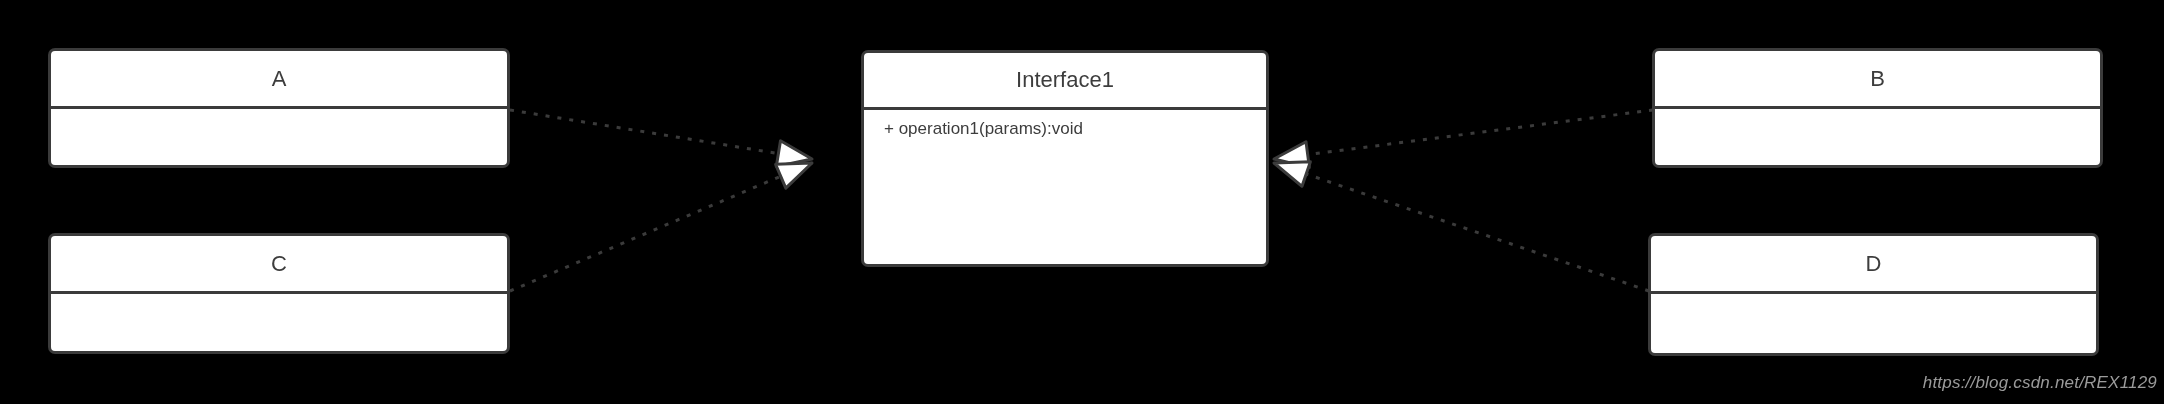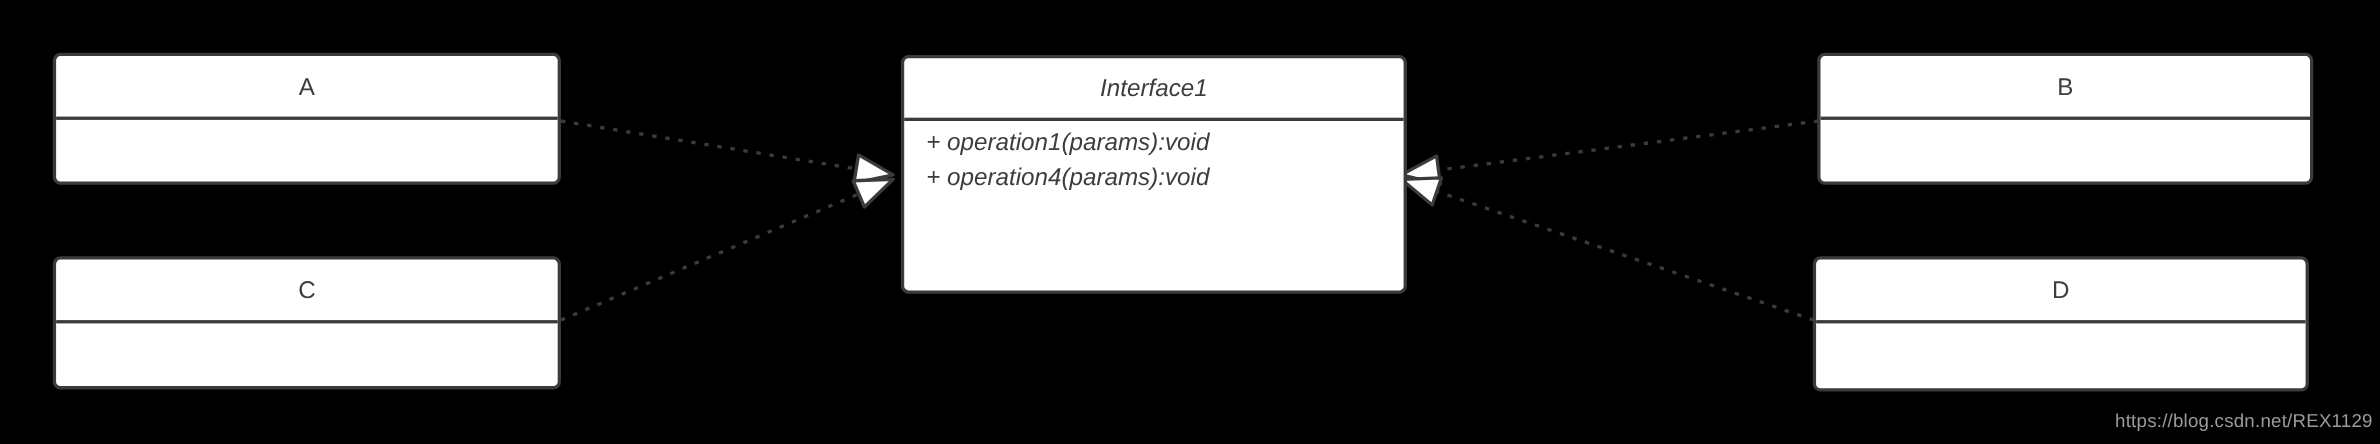--- a/index.html
+++ b/index.html
@@ -45,38 +45,39 @@
   .box-body {
     flex: 1 1 auto;
   }
   .box-a { left: 48px;   top: 48px;  width: 462px; height: 120px; }
   .box-b { left: 1652px; top: 48px;  width: 451px; height: 120px; }
   .box-c { left: 48px;   top: 233px; width: 462px; height: 121px; }
   .box-d { left: 1648px; top: 233px; width: 451px; height: 123px; }
   .box-a .box-title, .box-b .box-title { height: 58px; }
   .box-c .box-title, .box-d .box-title { height: 58px; }
 
-  .box-interface { left: 819px; top: 50px; width: 460px; height: 217px; font-style: italic; }
+  .box-interface { left: 861px; top: 50px; width: 408px; height: 217px; }
   .box-interface .box-title { height: 57px; }
   .operations {
     flex: 1 1 auto;
     overflow: hidden;
     padding: 3px 8px 0 20px;
-    font-size: 22px;
+    font-size: 17px;
     line-height: 31.5px;
     color: #3d3d3d;
     white-space: nowrap;
   }
   .watermark {
     position: absolute;
     right: 7px;
     bottom: 11px;
     font-size: 17px;
     color: #9b9b9b;
     letter-spacing: 0.2px;
+    font-style: italic;
   }
 </style>
 </head>
 <body>
 
 <div class="canvas">
 
   <svg class="connectors" viewBox="0 0 2164 404" xmlns="http://www.w3.org/2000/svg">
     <g stroke="#3b3b3b" stroke-width="3" stroke-dasharray="4 8" fill="none">
       <path d="M510,110 L812,159"></path>
@@ -109,19 +110,18 @@
 
   <div class="uml-box box-d">
     <div class="box-title">D</div>
     <div class="box-body"></div>
   </div>
 
   <div class="uml-box box-interface">
     <div class="box-title">Interface1</div>
     <div class="operations">
       <div>+ operation1(params):void</div>
-      <div>+ operation4(params):void</div>
     </div>
   </div>
 
   <div class="watermark">https://blog.csdn.net/REX1129</div>
 
 </div>
 
 </body></html>

